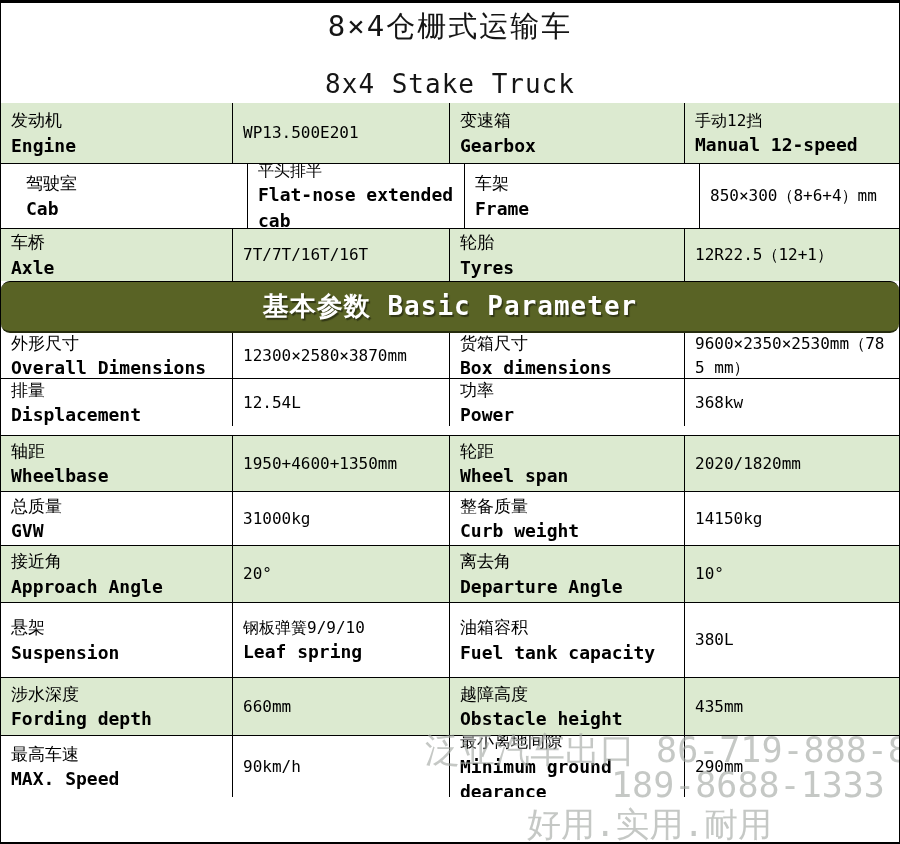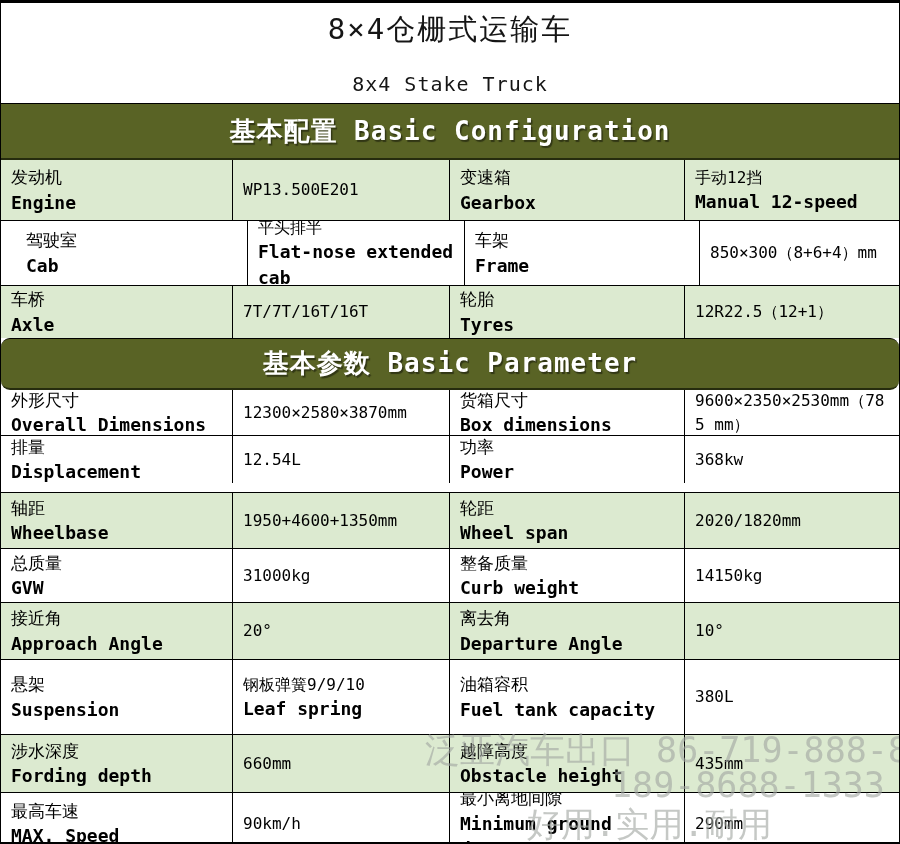--- a/index.html
+++ b/index.html
@@ -15,21 +15,21 @@
     font-family:"DejaVu Sans Mono","Liberation Mono",monospace;
     color:#000;
   }
   .title-block {
     height:100px;
     display:flex; flex-direction:column;
     align-items:center; justify-content:center;
     gap:22px;
   }
   .title-cn { font-size:29px; letter-spacing:2px; color:#151515; }
-  .title-en { font-size:20px; letter-spacing:1px; color:#151515; }
+  .title-en { font-size:26px; letter-spacing:1px; color:#151515; }
 
   .section-header {
     box-sizing:border-box;
     height:57px;
     background:#596325;
     border-top:1px solid #000;
     border-bottom:2px solid #262c0e;
     display:flex; align-items:center; justify-content:center;
     color:#ffffff;
     font-size:26px; font-weight:bold; letter-spacing:1px;
@@ -76,21 +76,20 @@
 </head>
 <body>
 
 <div id="app">
 
   <div class="title-block">
     <div class="title-cn">8×4仓栅式运输车</div>
     <div class="title-en">8x4 Stake Truck</div>
   </div>
 
-  <div class="section-header" id="header-0">基本配置 Basic Configuration</div>
   <div class="rows" id="rows-0">
       <div class="row green" style="height: 60px;">
         <div class="cell label">
           <div class="l1">发动机</div>
           <div class="l2">Engine</div>
         </div>
         <div class="cell value">
           <div class="l1">WP13.500E201</div>
         </div>
         <div class="cell label">

